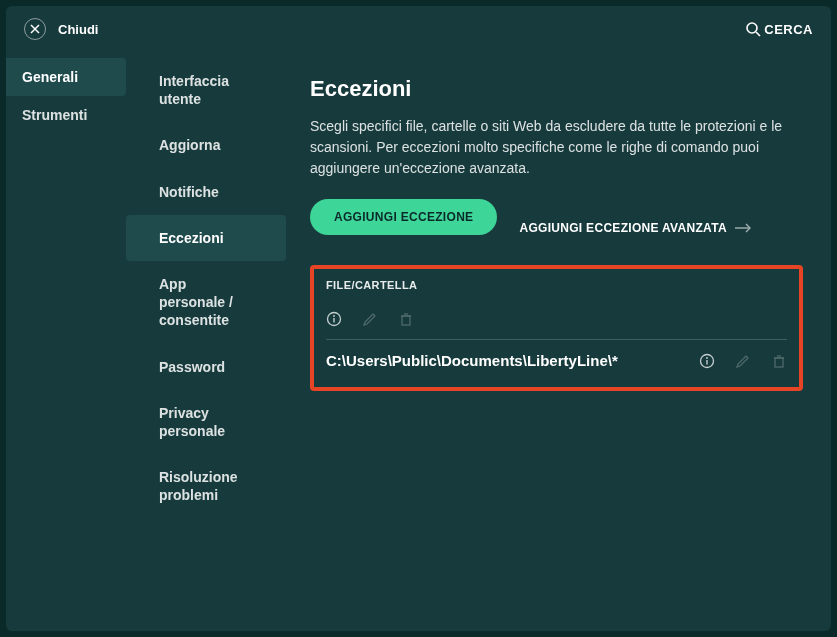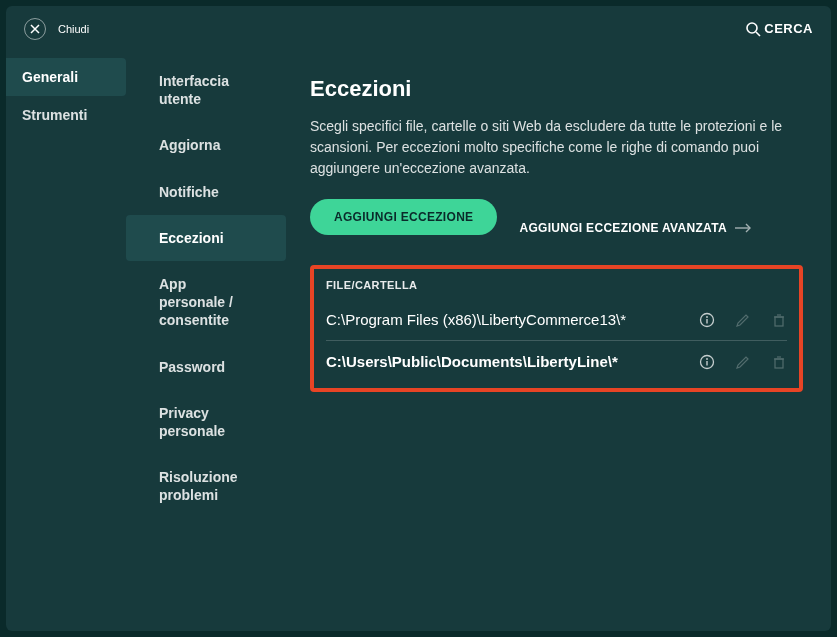--- a/index.html
+++ b/index.html
@@ -40,26 +40,26 @@
     height: 22px;
     border-radius: 50%;
     border: 1px solid rgba(255,255,255,0.5);
     display: flex;
     align-items: center;
     justify-content: center;
     cursor: pointer;
   }
   .close-btn svg { width: 10px; height: 10px; }
   .close-label {
-    font-size: 11px;
-    font-weight: 400;
+    font-size: 13px;
+    font-weight: 700;
   }
   .search-group {
     display: flex;
-    align-items: flex-start;
+    align-items: center;
     gap: 3px;
     cursor: pointer;
   }
   .search-group svg { width: 16px; height: 16px; }
   .search-label {
     font-size: 13px;
     font-weight: 700;
     letter-spacing: 0.5px;
   }
   .body {
@@ -255,21 +255,20 @@
             <line x1="0" y1="5" x2="15" y2="5" stroke="#fff" stroke-width="1.4"></line>
             <polyline points="11,1 15,5 11,9" stroke="#fff" stroke-width="1.4" fill="none"></polyline>
           </svg>
         </div>
       </div>
 
       <div class="highlight-box">
         <div class="list-header">FILE/CARTELLA</div>
 
         <div class="list-row">
-          <span class="row-path">C:\Program Files (x86)\LibertyCommerce13\*</span>
           <div class="row-actions">
             <span class="icon-btn">
               <svg viewBox="0 0 16 16">
                 <circle cx="8" cy="8" r="6.5" stroke="#fff" stroke-width="1.3" fill="none"></circle>
                 <circle cx="8" cy="5" r="0.9" fill="#fff"></circle>
                 <line x1="8" y1="7" x2="8" y2="11.5" stroke="#fff" stroke-width="1.4"></line>
               </svg>
             </span>
             <span class="icon-btn dim">
               <svg viewBox="0 0 16 16">

